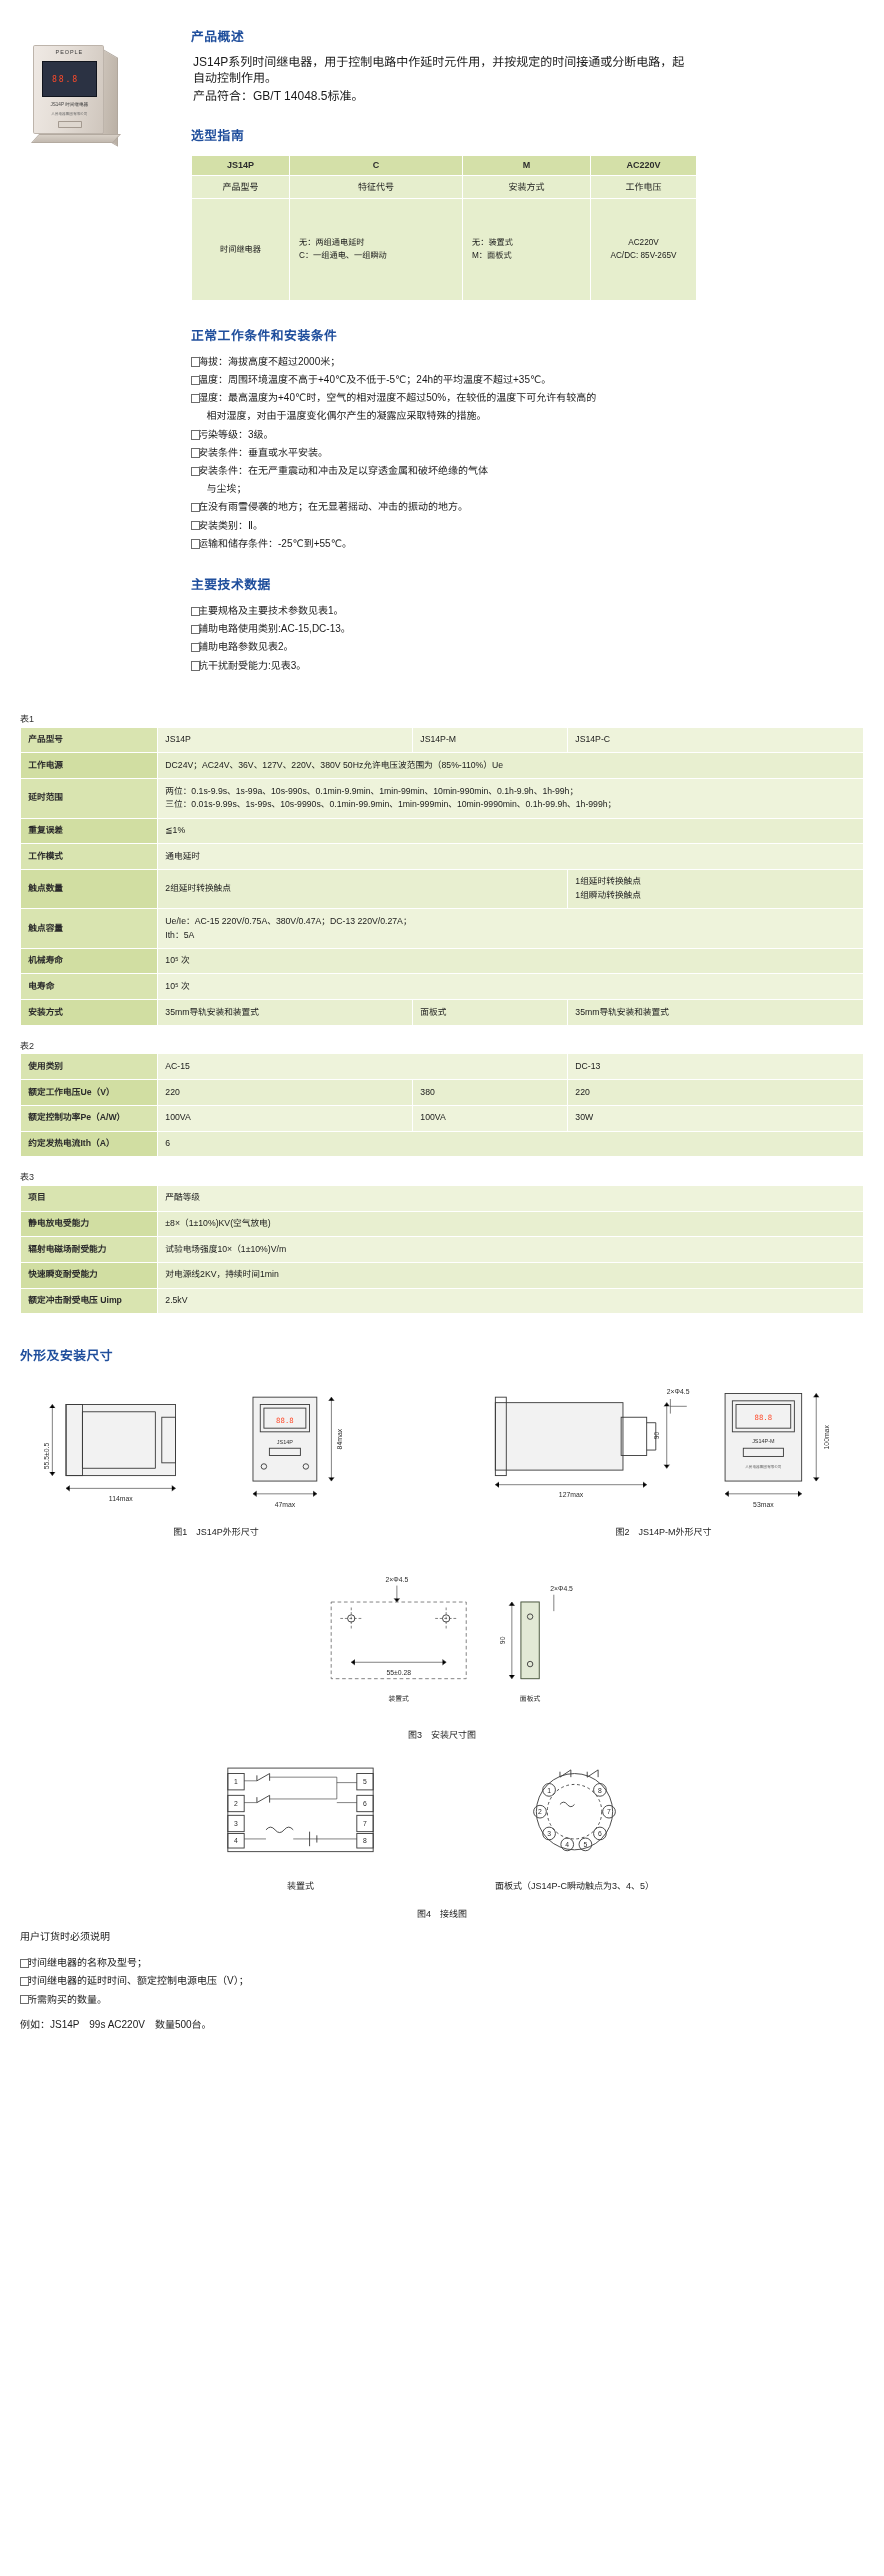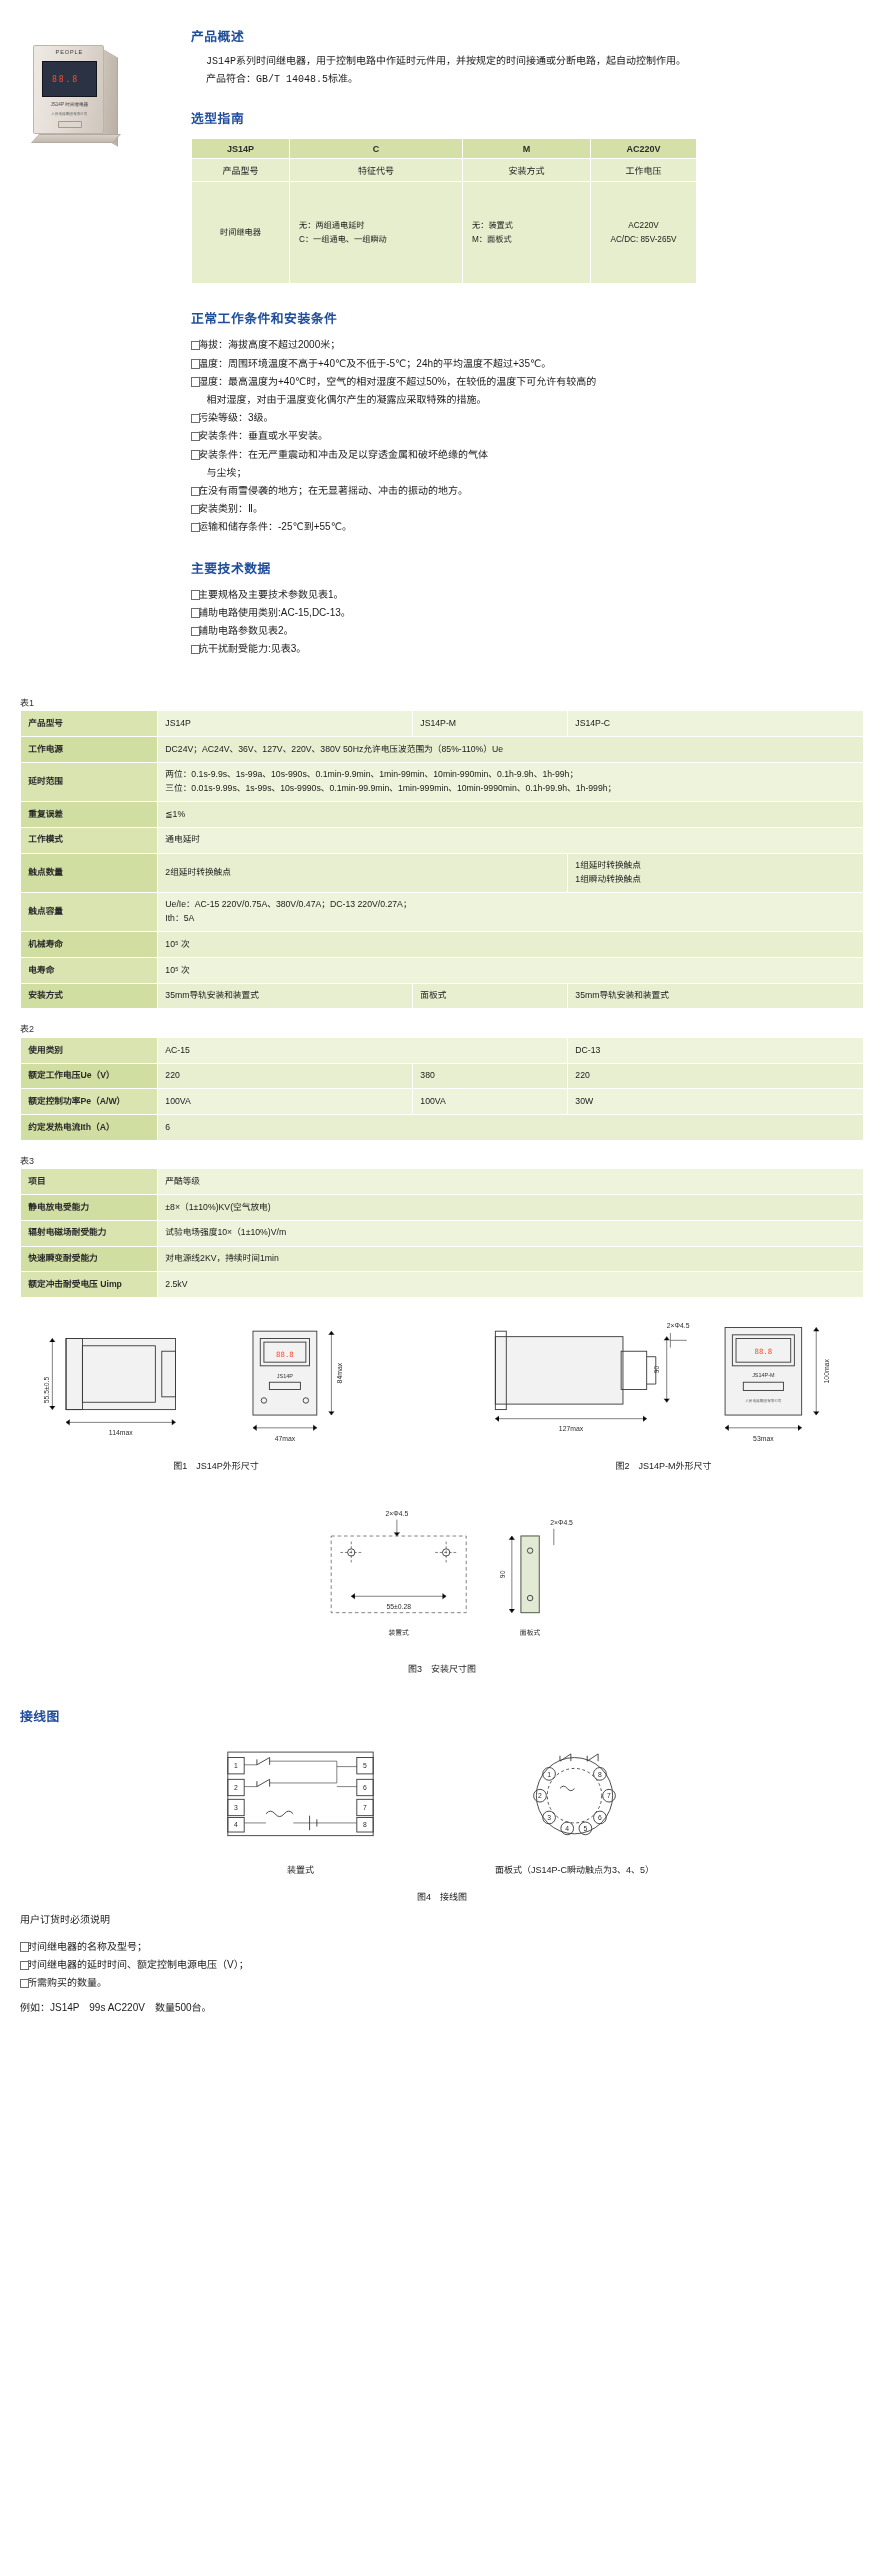--- a/index.html
+++ b/index.html
@@ -72,21 +72,21 @@
   .relay-label2 {
     position:absolute; left:0; top:66px; width:71px;
     text-align:center; color:#6a6a6a; font-size:3.6px; line-height:5.5px;
   }
   .relay-knob {
     position:absolute; left:24px; top:75px; width:24px; height:7.3px;
     border:0.9px solid #a49a90; background:#ded7cf; border-radius:0.9px;
   }
 
   .top-right { margin-left: 191px; padding-right: 191px; }
-  .para { font-size: 10px; line-height: 16.4px; margin: 9px 0 0 15px; font-family: Liberation Mono, monospace; }
+  .para { font-size: 12px; line-height: 16.4px; margin: 9px 0 0 2px; }
 
   
   table { border-collapse: collapse; width: 100%; font-size: 9px; }
   .tbl-note { text-align: left; font-size: 9px; margin: 12.8px 0 1.8px 0; color:#333; }
 
   
   .sel-wrap { margin-top: 11px; width: 506px; }
   table.sel td { border: 0.9px solid #ffffff; padding: 4.6px 5.5px; }
   table.sel tr.hdr td {
     background: #d4e0a8; text-align: center; font-weight: bold; font-size: 9px; color:#2c2c2c;
@@ -336,20 +336,21 @@
       </tr>
       <tr>
         <td class="k">额定冲击耐受电压 Uimp</td>
         <td class="v">2.5kV</td>
       </tr>
     </tbody>
       </table>
   </div>
 
   <div class="dims">
+    <div class="sec-h" style="margin-top:31px">外形及安装尺寸</div>
 
     <div class="fig-row">
 
       <div class="fig" style="width:392px">
         <svg width="383" height="137" viewBox="0 0 420 150" style="font-size:11px">
 
           <rect class="draw lt" x="45" y="30" width="120" height="78"></rect>
           <rect class="draw" x="45" y="30" width="18" height="78"></rect>
           <rect class="draw" x="150" y="44" width="15" height="50"></rect>
           <path class="draw" d="M63 38 h80 v62 h-80 z"></path>
@@ -458,21 +459,20 @@
           <path class="dimline" d="M273 114 l3 4 l3 -4"></path>
           <text class="dimtxt" x="268" y="76" text-anchor="middle" transform="rotate(-90 268 76)">90</text>
           <text class="dimtxt" x="296" y="142" text-anchor="middle" font-size="9">面板式</text>
         </svg>
         <div class="fig-cap">图3　安装尺寸图</div>
       </div>
     </div>
   </div>
 
   <div class="wiring">
-    <div class="sec-h" style="margin-top:31px">接线图</div>
 
     <div style="display:flex; justify-content:center; gap:64px; margin-top:18px">
 
       <div class="fig">
         <svg width="201" height="109" viewBox="0 0 220 120" style="font-size:11px">
           <rect class="draw" x="30" y="10" width="160" height="92"></rect>
 
           <rect class="draw" x="30" y="16" width="18" height="18"></rect>
           <rect class="draw" x="30" y="40" width="18" height="18"></rect>
           <rect class="draw" x="30" y="62" width="18" height="18"></rect>

